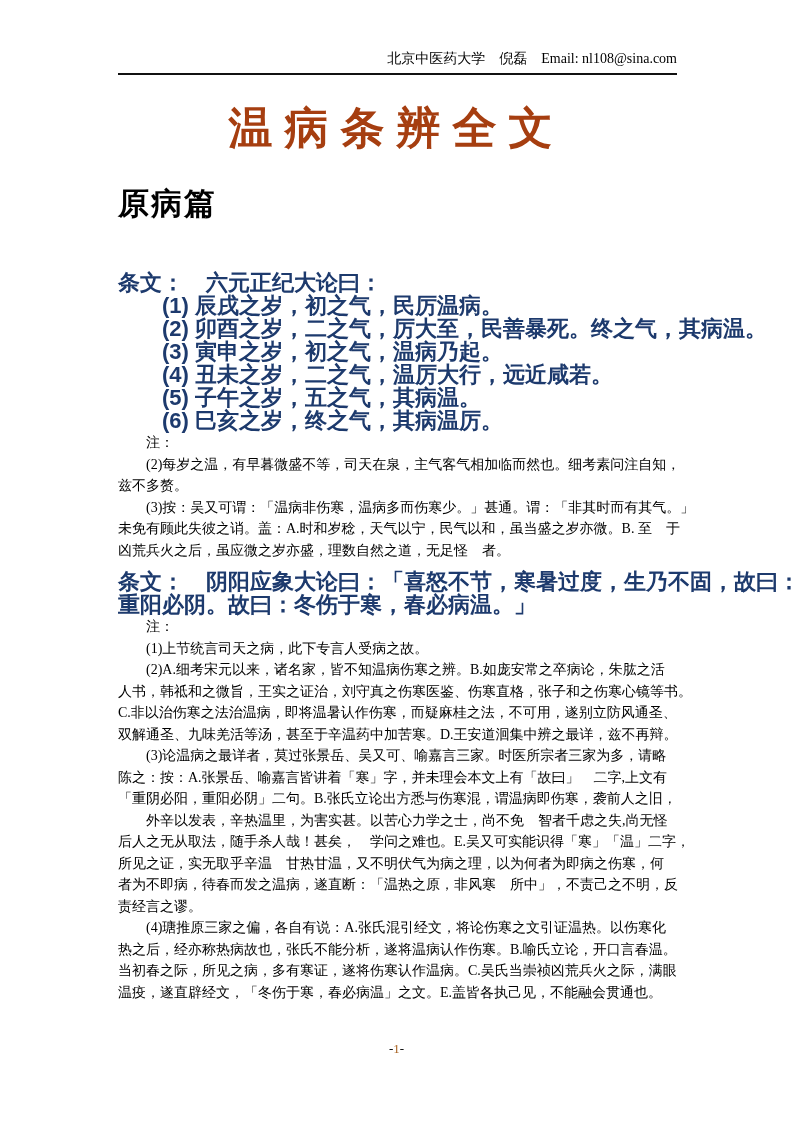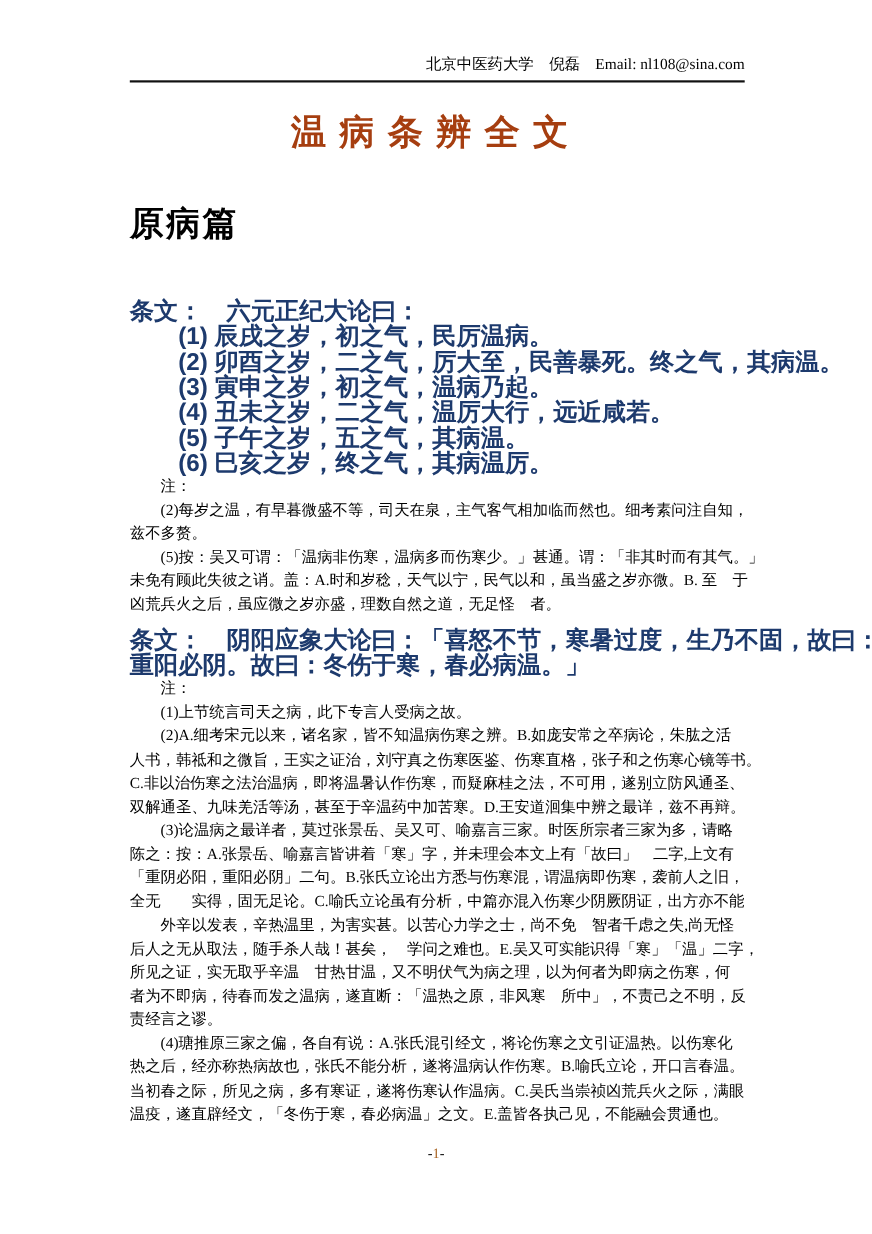--- a/index.html
+++ b/index.html
@@ -23,21 +23,21 @@
     white-space:pre;
   }
   .header .sep{display:inline-block;width:14px;}
   .header-rule{
     position:absolute;top:73px;left:118px;width:559px;
     border-top:2px solid #111111;height:0;
   }
   .doc-title{
     position:absolute;top:99px;left:0;width:793px;
     text-align:center;
-    font-size:32px;font-weight:bold;
+    font-size:44px;font-weight:bold;
     letter-spacing:12px;
     color:var(--title-red);
     font-family:"Liberation Serif","DejaVu Serif",serif;
   }
   .section-heading{
     position:absolute;top:183px;left:118px;
     font-size:31px;font-weight:bold;color:var(--ink);
     letter-spacing:2px;
   }
   .doc-body{
@@ -82,39 +82,38 @@
         <div class="line">　　(2) 卯酉之岁，二之气，厉大至，民善暴死。终之气，其病温。</div>
         <div class="line">　　(3) 寅申之岁，初之气，温病乃起。</div>
         <div class="line">　　(4) 丑未之岁，二之气，温厉大行，远近咸若。</div>
         <div class="line">　　(5) 子午之岁，五之气，其病温。</div>
         <div class="line">　　(6) 巳亥之岁，终之气，其病温厉。</div>
       </div>
       <div class="section note">
         <div class="line">　　注：</div>
         <div class="line">　　(2)每岁之温，有早暮微盛不等，司天在泉，主气客气相加临而然也。细考素问注自知，</div>
         <div class="line">兹不多赘。</div>
-        <div class="line">　　(5)按：吴又可谓：「温病非伤寒，温病多而伤寒少。」甚通。谓：「非其时而有其气。」</div>
+        <div class="line">　　(3)按：吴又可谓：「温病非伤寒，温病多而伤寒少。」甚通。谓：「非其时而有其气。」</div>
         <div class="line">未免有顾此失彼之诮。盖：A.时和岁稔，天气以宁，民气以和，虽当盛之岁亦微。B. 至　于</div>
         <div class="line">凶荒兵火之后，虽应微之岁亦盛，理数自然之道，无足怪　者。</div>
       </div>
       <div class="section tiaowen gap-before">
         <div class="line">条文：　阴阳应象大论曰：「喜怒不节，寒暑过度，生乃不固，故曰：重阴必阳，</div>
         <div class="line">重阳必阴。故曰：冬伤于寒，春必病温。」</div>
       </div>
       <div class="section note">
         <div class="line">　　注：</div>
         <div class="line">　　(1)上节统言司天之病，此下专言人受病之故。</div>
         <div class="line">　　(2)A.细考宋元以来，诸名家，皆不知温病伤寒之辨。B.如庞安常之卒病论，朱肱之活</div>
         <div class="line">人书，韩祗和之微旨，王实之证治，刘守真之伤寒医鉴、伤寒直格，张子和之伤寒心镜等书。</div>
         <div class="line">C.非以治伤寒之法治温病，即将温暑认作伤寒，而疑麻桂之法，不可用，遂别立防风通圣、</div>
         <div class="line">双解通圣、九味羌活等汤，甚至于辛温药中加苦寒。D.王安道洄集中辨之最详，兹不再辩。</div>
         <div class="line">　　(3)论温病之最详者，莫过张景岳、吴又可、喻嘉言三家。时医所宗者三家为多，请略</div>
         <div class="line">陈之：按：A.张景岳、喻嘉言皆讲着「寒」字，并未理会本文上有「故曰」　二字,上文有</div>
         <div class="line">「重阴必阳，重阳必阴」二句。B.张氏立论出方悉与伤寒混，谓温病即伤寒，袭前人之旧，</div>
-        <div class="line">全无　　实得，固无足论。C.喻氏立论虽有分析，中篇亦混入伤寒少阴厥阴证，出方亦不能</div>
         <div class="line">　　外辛以发表，辛热温里，为害实甚。以苦心力学之士，尚不免　智者千虑之失,尚无怪</div>
         <div class="line">后人之无从取法，随手杀人哉！甚矣，　学问之难也。E.吴又可实能识得「寒」「温」二字，</div>
         <div class="line">所见之证，实无取乎辛温　甘热甘温，又不明伏气为病之理，以为何者为即病之伤寒，何</div>
         <div class="line">者为不即病，待春而发之温病，遂直断：「温热之原，非风寒　所中」，不责己之不明，反</div>
         <div class="line">责经言之谬。</div>
         <div class="line">　　(4)瑭推原三家之偏，各自有说：A.张氏混引经文，将论伤寒之文引证温热。以伤寒化</div>
         <div class="line">热之后，经亦称热病故也，张氏不能分析，遂将温病认作伤寒。B.喻氏立论，开口言春温。</div>
         <div class="line">当初春之际，所见之病，多有寒证，遂将伤寒认作温病。C.吴氏当崇祯凶荒兵火之际，满眼</div>
         <div class="line">温疫，遂直辟经文，「冬伤于寒，春必病温」之文。E.盖皆各执己见，不能融会贯通也。</div>
       </div>

